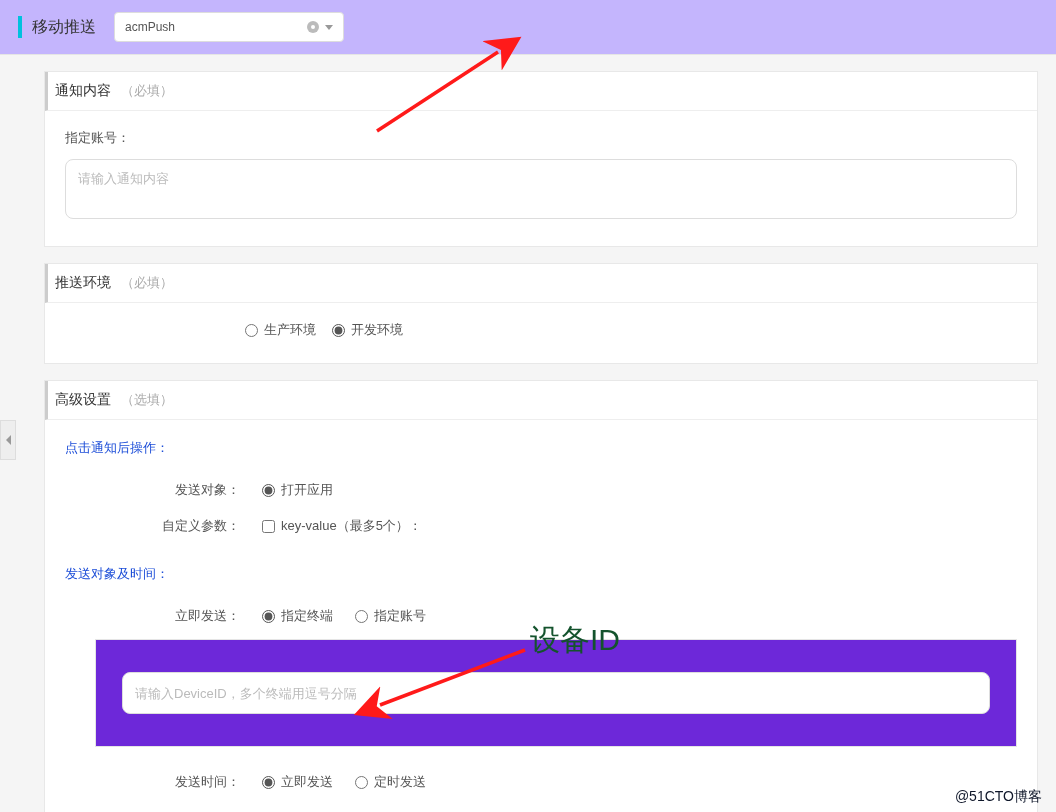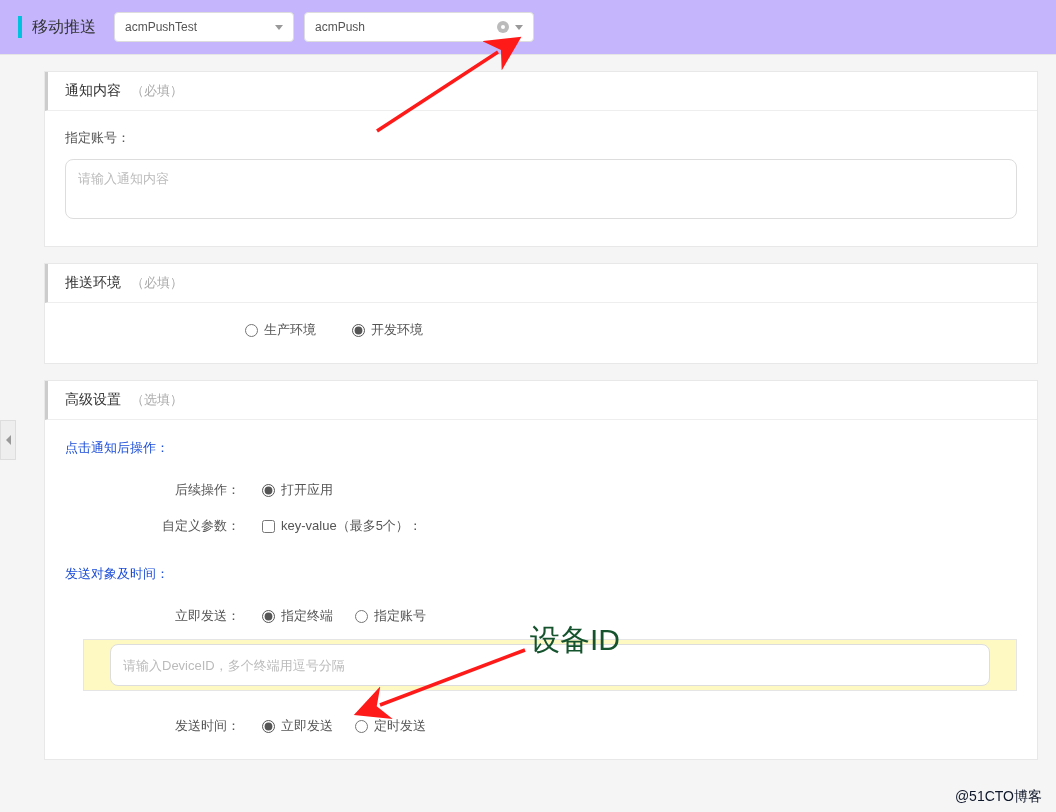--- a/index.html
+++ b/index.html
@@ -67,21 +67,21 @@
     .content-area {
       padding: 0 18px 0 44px;
     }
     .panel {
       background: #fff;
       border: 1px solid #e8e8e8;
       margin-top: 16px;
     }
     .panel-header {
       border-left: 3px solid #ccc;
-      padding: 10px 17px;
+      padding: 10px 7px;
       border-bottom: 1px solid #eee;
       font-size: 14px;
       color: #333;
       display: flex;
       align-items: center;
       gap: 10px;
     }
     .panel-header .hint { color: #aaa; font-size: 13px; }
     .panel-body { padding: 18px 20px 24px; }
     .field-label {
@@ -105,37 +105,37 @@
       resize: none;
     }
     input.device-input {
       padding: 10px 12px;
       height: 42px;
     }
     textarea.big-input::placeholder, input.device-input::placeholder { color: #bbb; }
     .radio-row {
       display: flex;
       align-items: center;
-      gap: 36px;
+      gap: 16px;
       margin-left: 180px;
       font-size: 13px;
     }
     .radio-item {
       display: flex; align-items: center; gap: 6px;
       color: #555;
     }
     input[type=radio], input[type=checkbox] {
       width: 13px; height: 13px;
       accent-color: #555;
     }
     .inner-box {
       border: 1px solid #e5e5e5;
-      margin: 14px 0 0 18px;
-      padding: 4px 26px;
-      background: #fef9c3;
+      margin: 14px 0 0 30px;
+      padding: 32px 26px;
+      background: #6d28d9;
     }
     .form-row-h {
       display: flex; align-items: center; gap: 22px;
       margin-top: 10px;
     }
     .form-row-h .lbl { width: 175px; text-align: right; color: #555; }
     .form-row-top { margin-top: 24px; }
     .collapse-tab {
       position: absolute;
       left: 0; top: 420px;
@@ -167,24 +167,20 @@
       left: 530px; top: 620px;
     }
   </style>
 </head>
 <body>
 
 <div class="top-bar">
   <div class="accent-bar"></div>
   <div class="page-title">移动推送</div>
 
-  <div class="select-box w1">
-    <span>acmPushTest</span>
-    <span class="chev-down"></span>
-  </div>
 
   <div class="select-box w2">
     <span>acmPush</span>
     <span class="gear-wrap">
       <span class="gear-icon"></span>
       <span class="chev-down"></span>
     </span>
   </div>
 </div>
 
@@ -226,21 +222,21 @@
 
   <div class="panel">
     <div class="panel-header">
       <span>高级设置</span>
       <span class="hint">（选填）</span>
     </div>
     <div class="panel-body">
       <div class="sub-label">点击通知后操作：</div>
 
       <div class="form-row-h form-row-top">
-        <div class="lbl">后续操作：</div>
+        <div class="lbl">发送对象：</div>
         <label class="radio-item">
           <input type="radio" name="followup" checked="" style="">
           <span>打开应用</span>
         </label>
       </div>
 
       <div class="form-row-h" style="margin-top:18px;">
         <div class="lbl">自定义参数：</div>
         <label class="radio-item">
           <input type="checkbox" style="">

